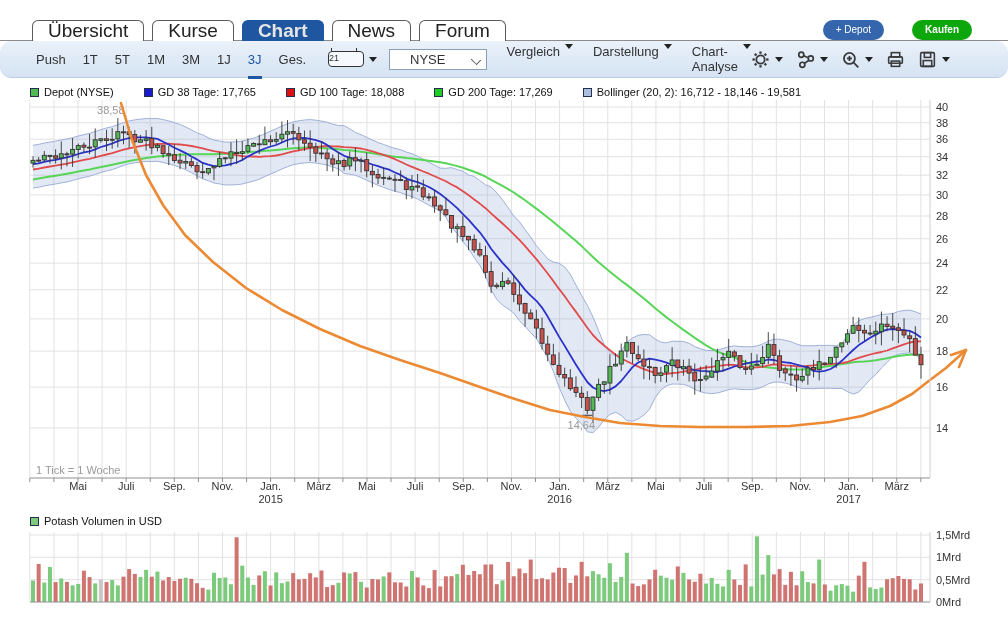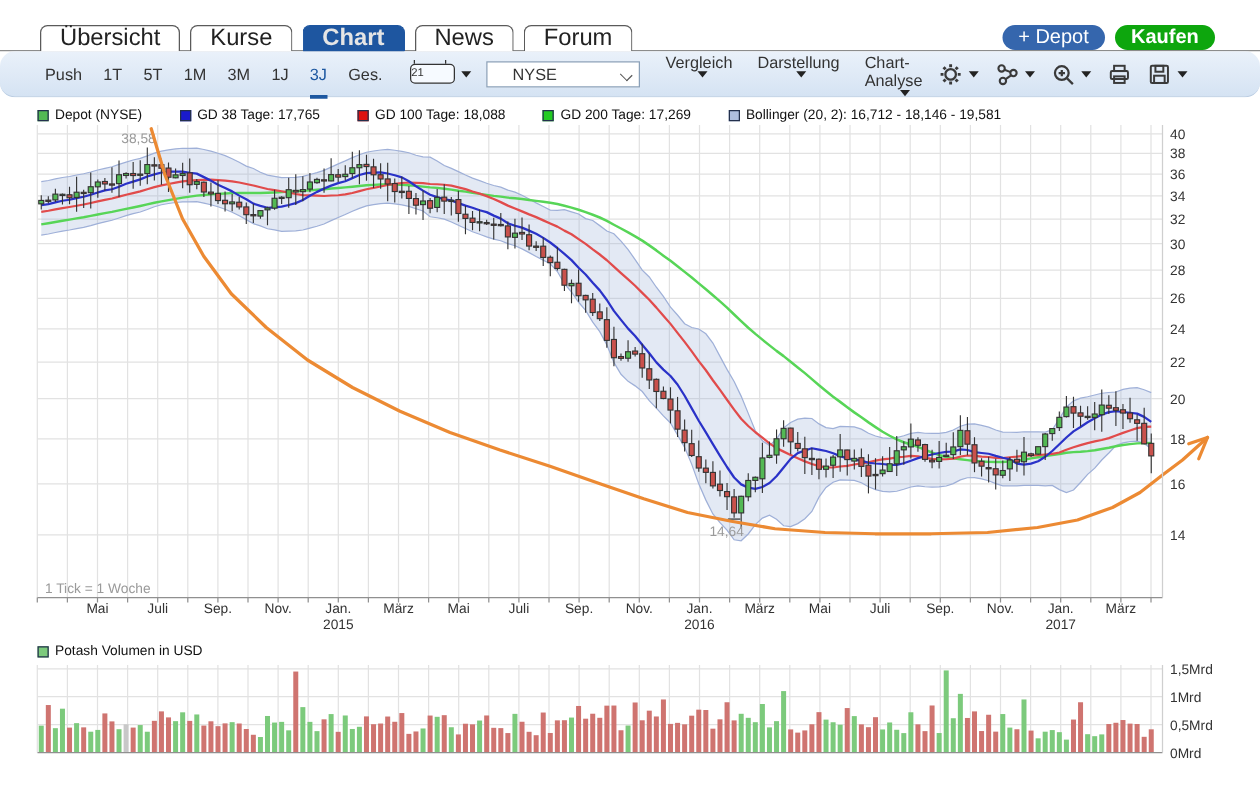--- a/index.html
+++ b/index.html
@@ -4,21 +4,21 @@
 <style>
   html,body{margin:0;padding:0;background:#fff;}
   #page{position:relative;width:1008px;height:630px;background:#fff;overflow:hidden;
         font-family:"Liberation Sans",sans-serif;color:#222;}
   
   #tabline{position:absolute;left:0;top:40px;right:0;height:1px;background:#8c8c8c;}
   #tabbar{position:absolute;left:32px;top:20px;height:21px;display:flex;gap:8px;}
   .tab{box-sizing:border-box;height:21px;padding:0 15px;border:1px solid #5a5a5a;border-bottom:none;
        border-radius:6px 6px 0 0;background:#fff;font-size:19px;line-height:20px;cursor:pointer;z-index:2;}
   .tab.active{background:#1e56a0;color:#e5e5e5;font-weight:bold;border-color:#1e56a0;}
-  .pill{position:absolute;top:20px;height:20px;border-radius:11px;color:#fff;font-size:16px;
+  .pill{position:absolute;top:20px;height:20px;border-radius:11px;color:#fff;font-size:10px;
         line-height:20px;padding:0 13px;cursor:pointer;border:none;}
   #btn-depot{right:124px;background:#3566ad;}
   #btn-kaufen{right:36px;background:#0da60d;font-weight:bold;}
   
   #toolbar{position:absolute;left:0;top:41px;width:1008px;height:37px;box-sizing:border-box;
            background:linear-gradient(#eaf1fa,#d5e3f3);border-bottom:1px solid #b9cce2;
            display:flex;align-items:center;font-size:13px;color:#333;border-radius:12px;}
   #ranges{display:flex;gap:17px;margin-left:36px;}
   .range{position:relative;cursor:pointer;}
   .range.active{color:#1c57a0;}
@@ -28,21 +28,21 @@
           font-size:9px;font-weight:normal;text-align:left;line-height:13px;position:relative;background:#f6faff;}
   #calbox::before{content:'';position:absolute;left:2px;top:-4px;width:3px;height:3px;border-left:1.4px solid #333;}
   #calbox::after{content:'';position:absolute;right:3px;top:-4px;width:3px;height:3px;border-left:1.4px solid #333;}
   .caret{width:0;height:0;border-left:4px solid transparent;border-right:4px solid transparent;
          border-top:5px solid #222;margin-left:5px;display:inline-block;}
   #exchange{box-sizing:border-box;margin-left:12px;width:132px;height:21px;background:#fff;
             border:1px solid #8aa0b8;font-size:13px;line-height:19px;padding:0 20px;position:relative;cursor:pointer;}
   #exchange .chev{position:absolute;right:6px;top:6px;width:7px;height:7px;border-right:1.6px solid #555;
             border-bottom:1.6px solid #555;transform:rotate(45deg) scale(1,.8);transform-origin:center;}
   #menus{display:flex;gap:20px;margin-left:20px;}
-  .menu{cursor:pointer;display:flex;align-items:center;flex-direction:column;}
+  .menu{cursor:pointer;display:flex;align-items:flex-start;}
   #toolicons{margin-left:auto;margin-right:58px;display:flex;gap:13px;align-items:center;}
   .ticon{display:flex;align-items:center;cursor:pointer;}
   .ticon svg{display:block;}
   
   .legendrow{position:absolute;left:30px;font-size:11px;color:#111;display:flex;gap:30px;align-items:center;}
   #legend-main{top:86px;}
   #legend-vol{top:515px;}
   .lgitem{display:flex;align-items:center;gap:5px;white-space:nowrap;}
   .sq{width:9px;height:9px;border:1px solid #23304d;box-sizing:border-box;display:inline-block;}
   

